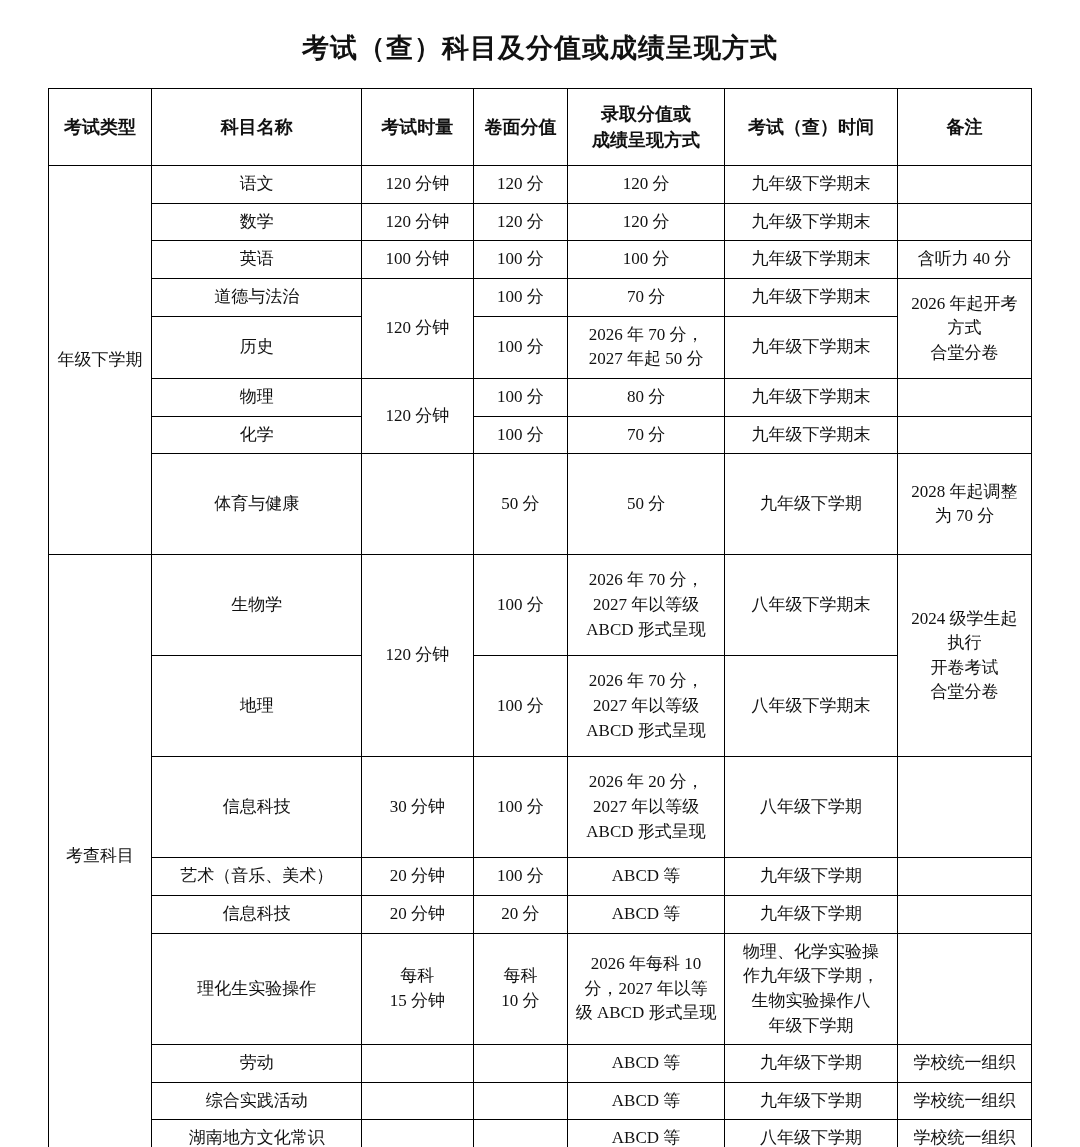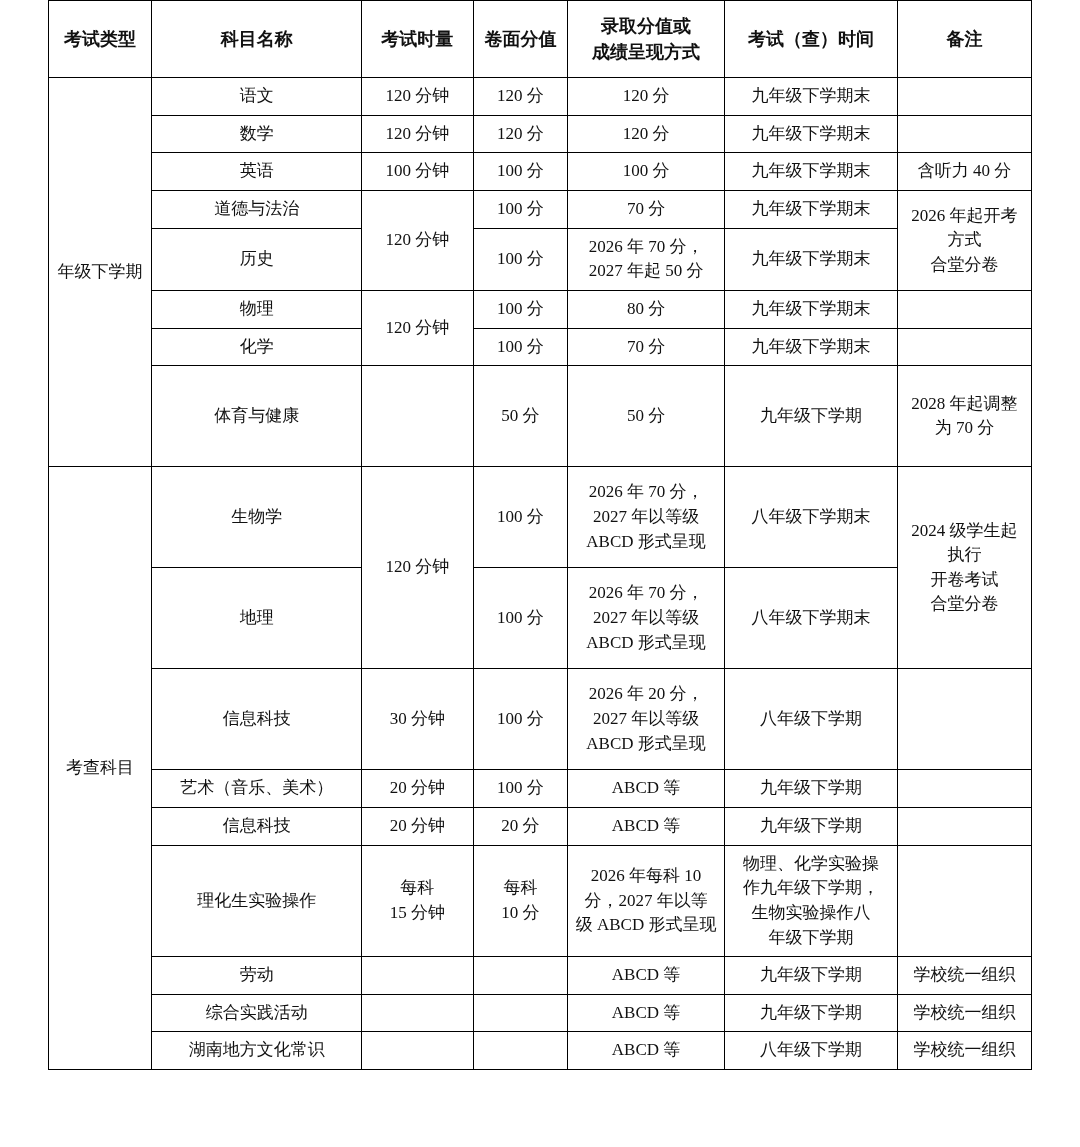--- a/index.html
+++ b/index.html
@@ -93,20 +93,21 @@
     text-align: center;
     margin-right: 8px;
     vertical-align: -3px;
   }
 </style>
 </head>
 <body>
 
 <div class="page">
 
+  <div class="doc-title">考试（查）科目及分值或成绩呈现方式</div>
 
   <table class="main-table">
     <colgroup>
       <col class="col-type">
       <col class="col-subject">
       <col class="col-time">
       <col class="col-score">
       <col class="col-mode">
       <col class="col-when">
       <col class="col-note">

